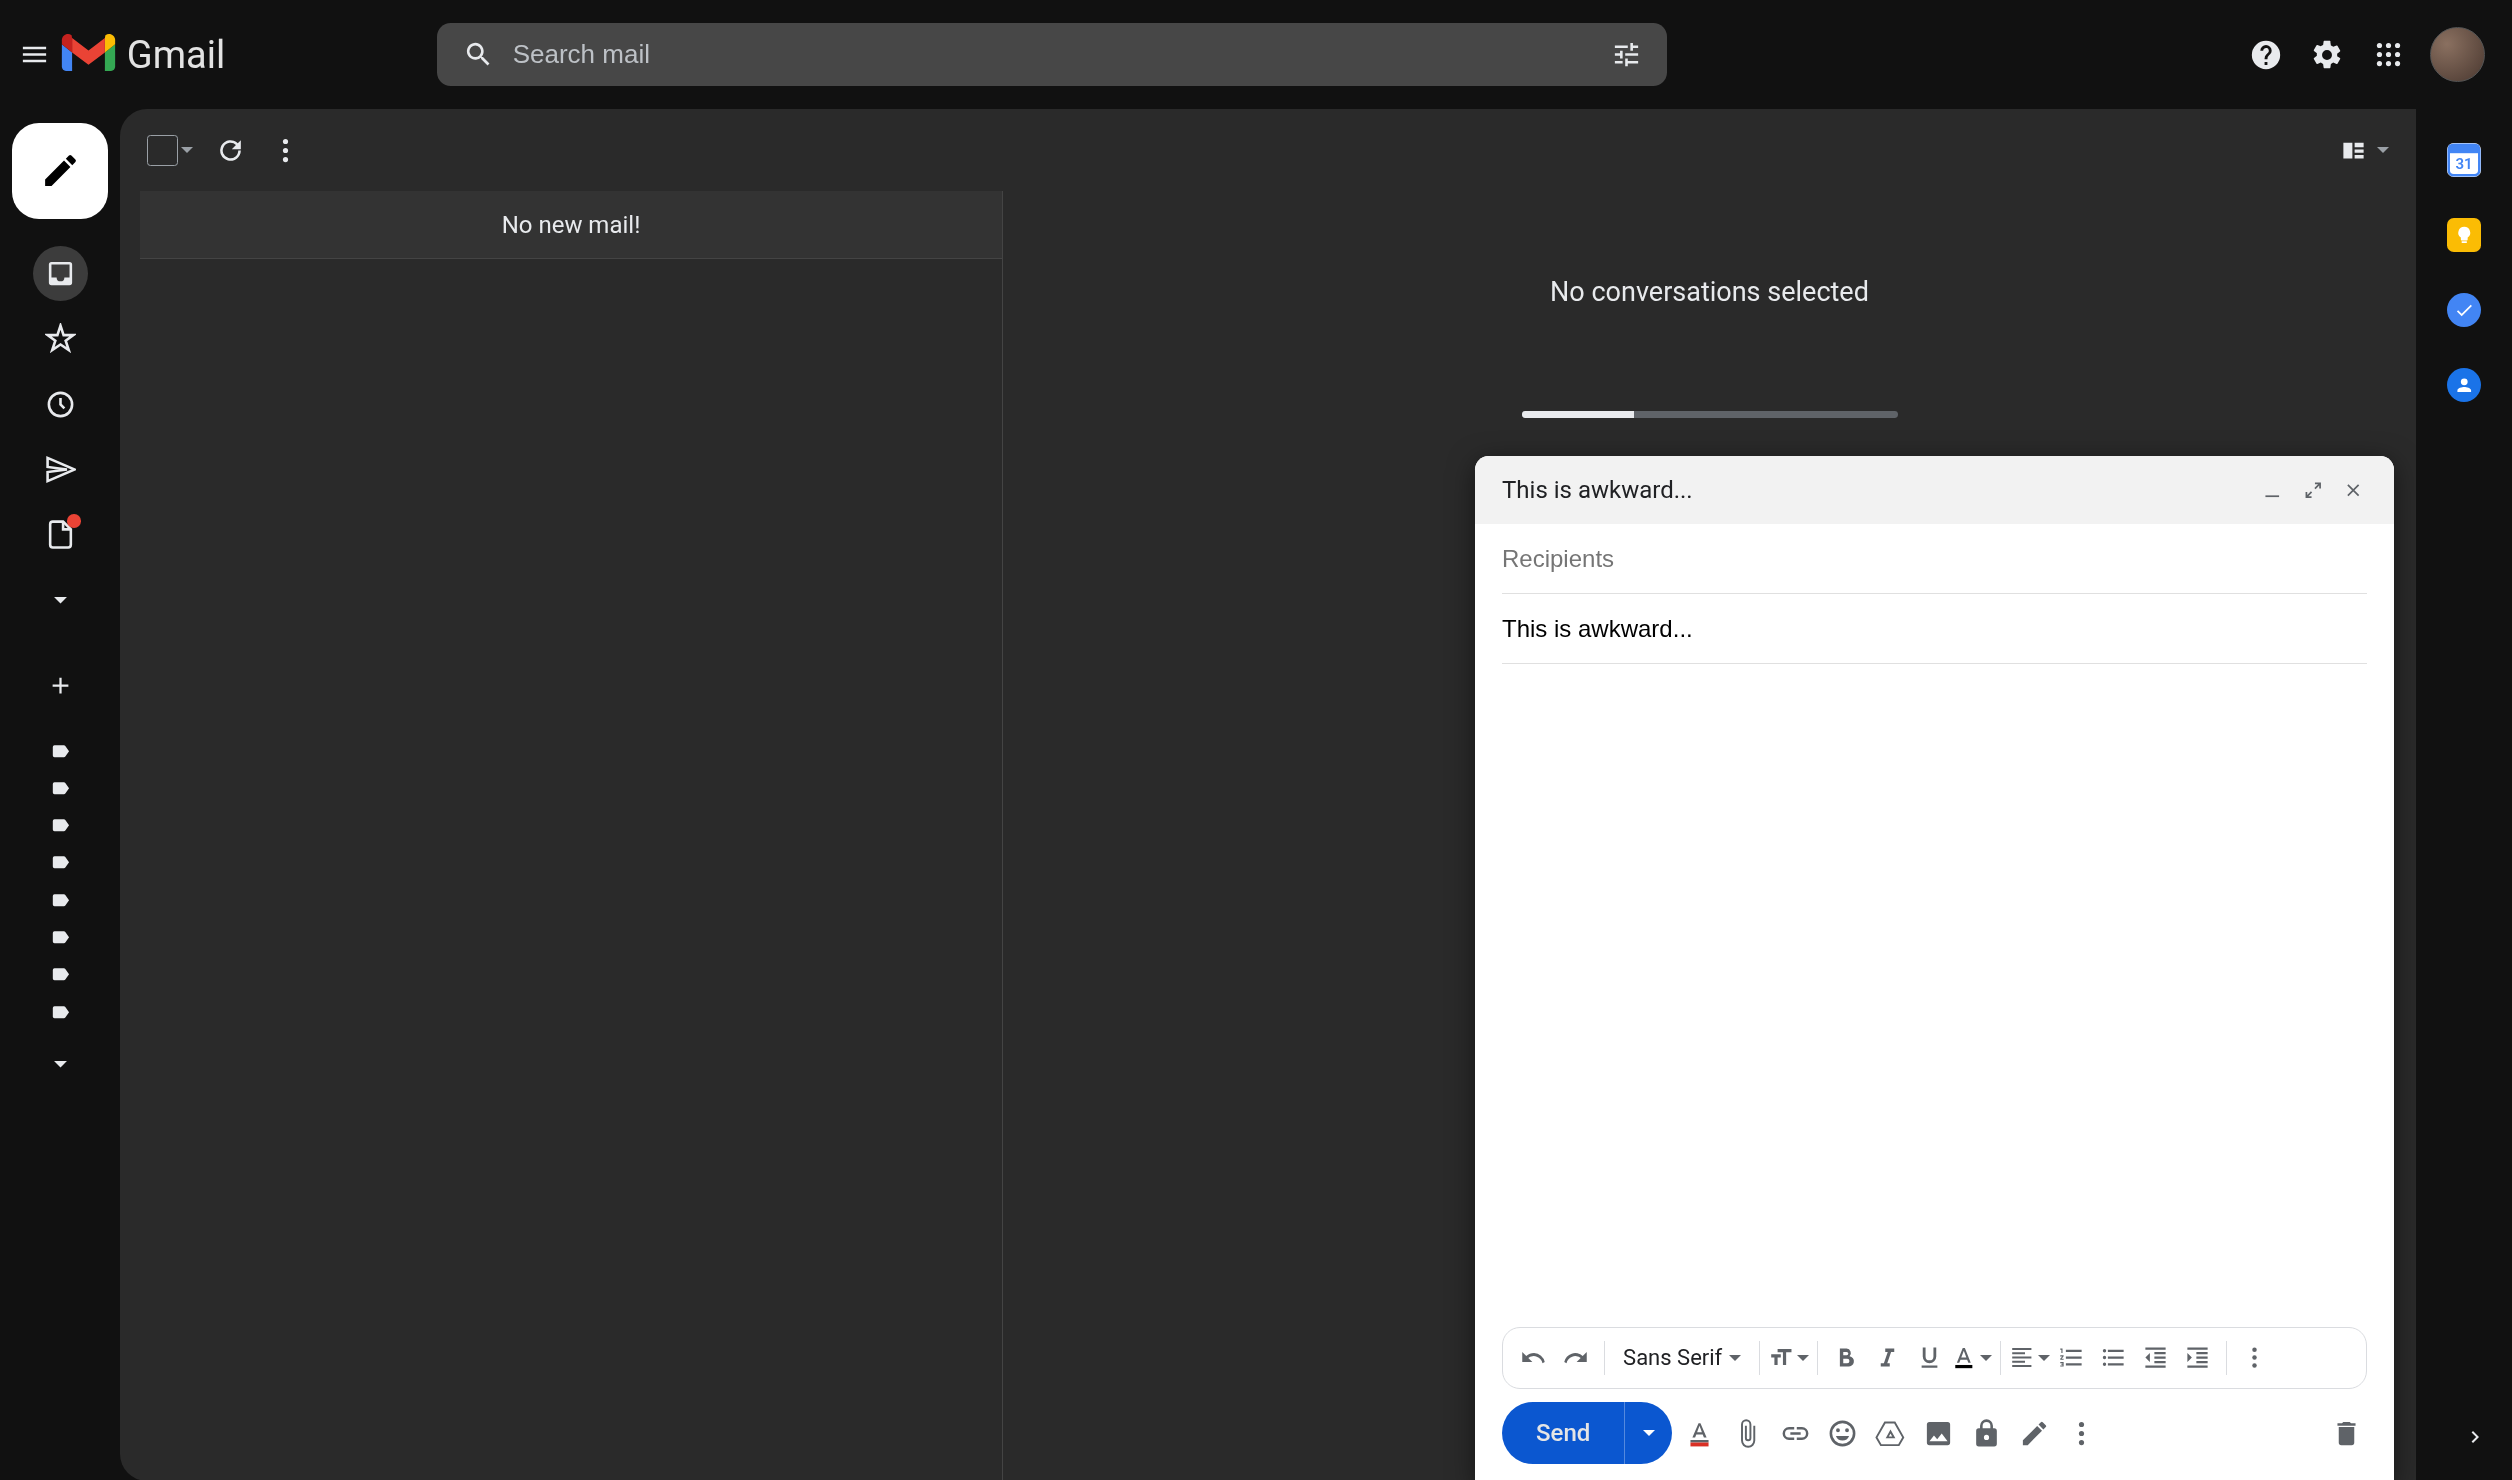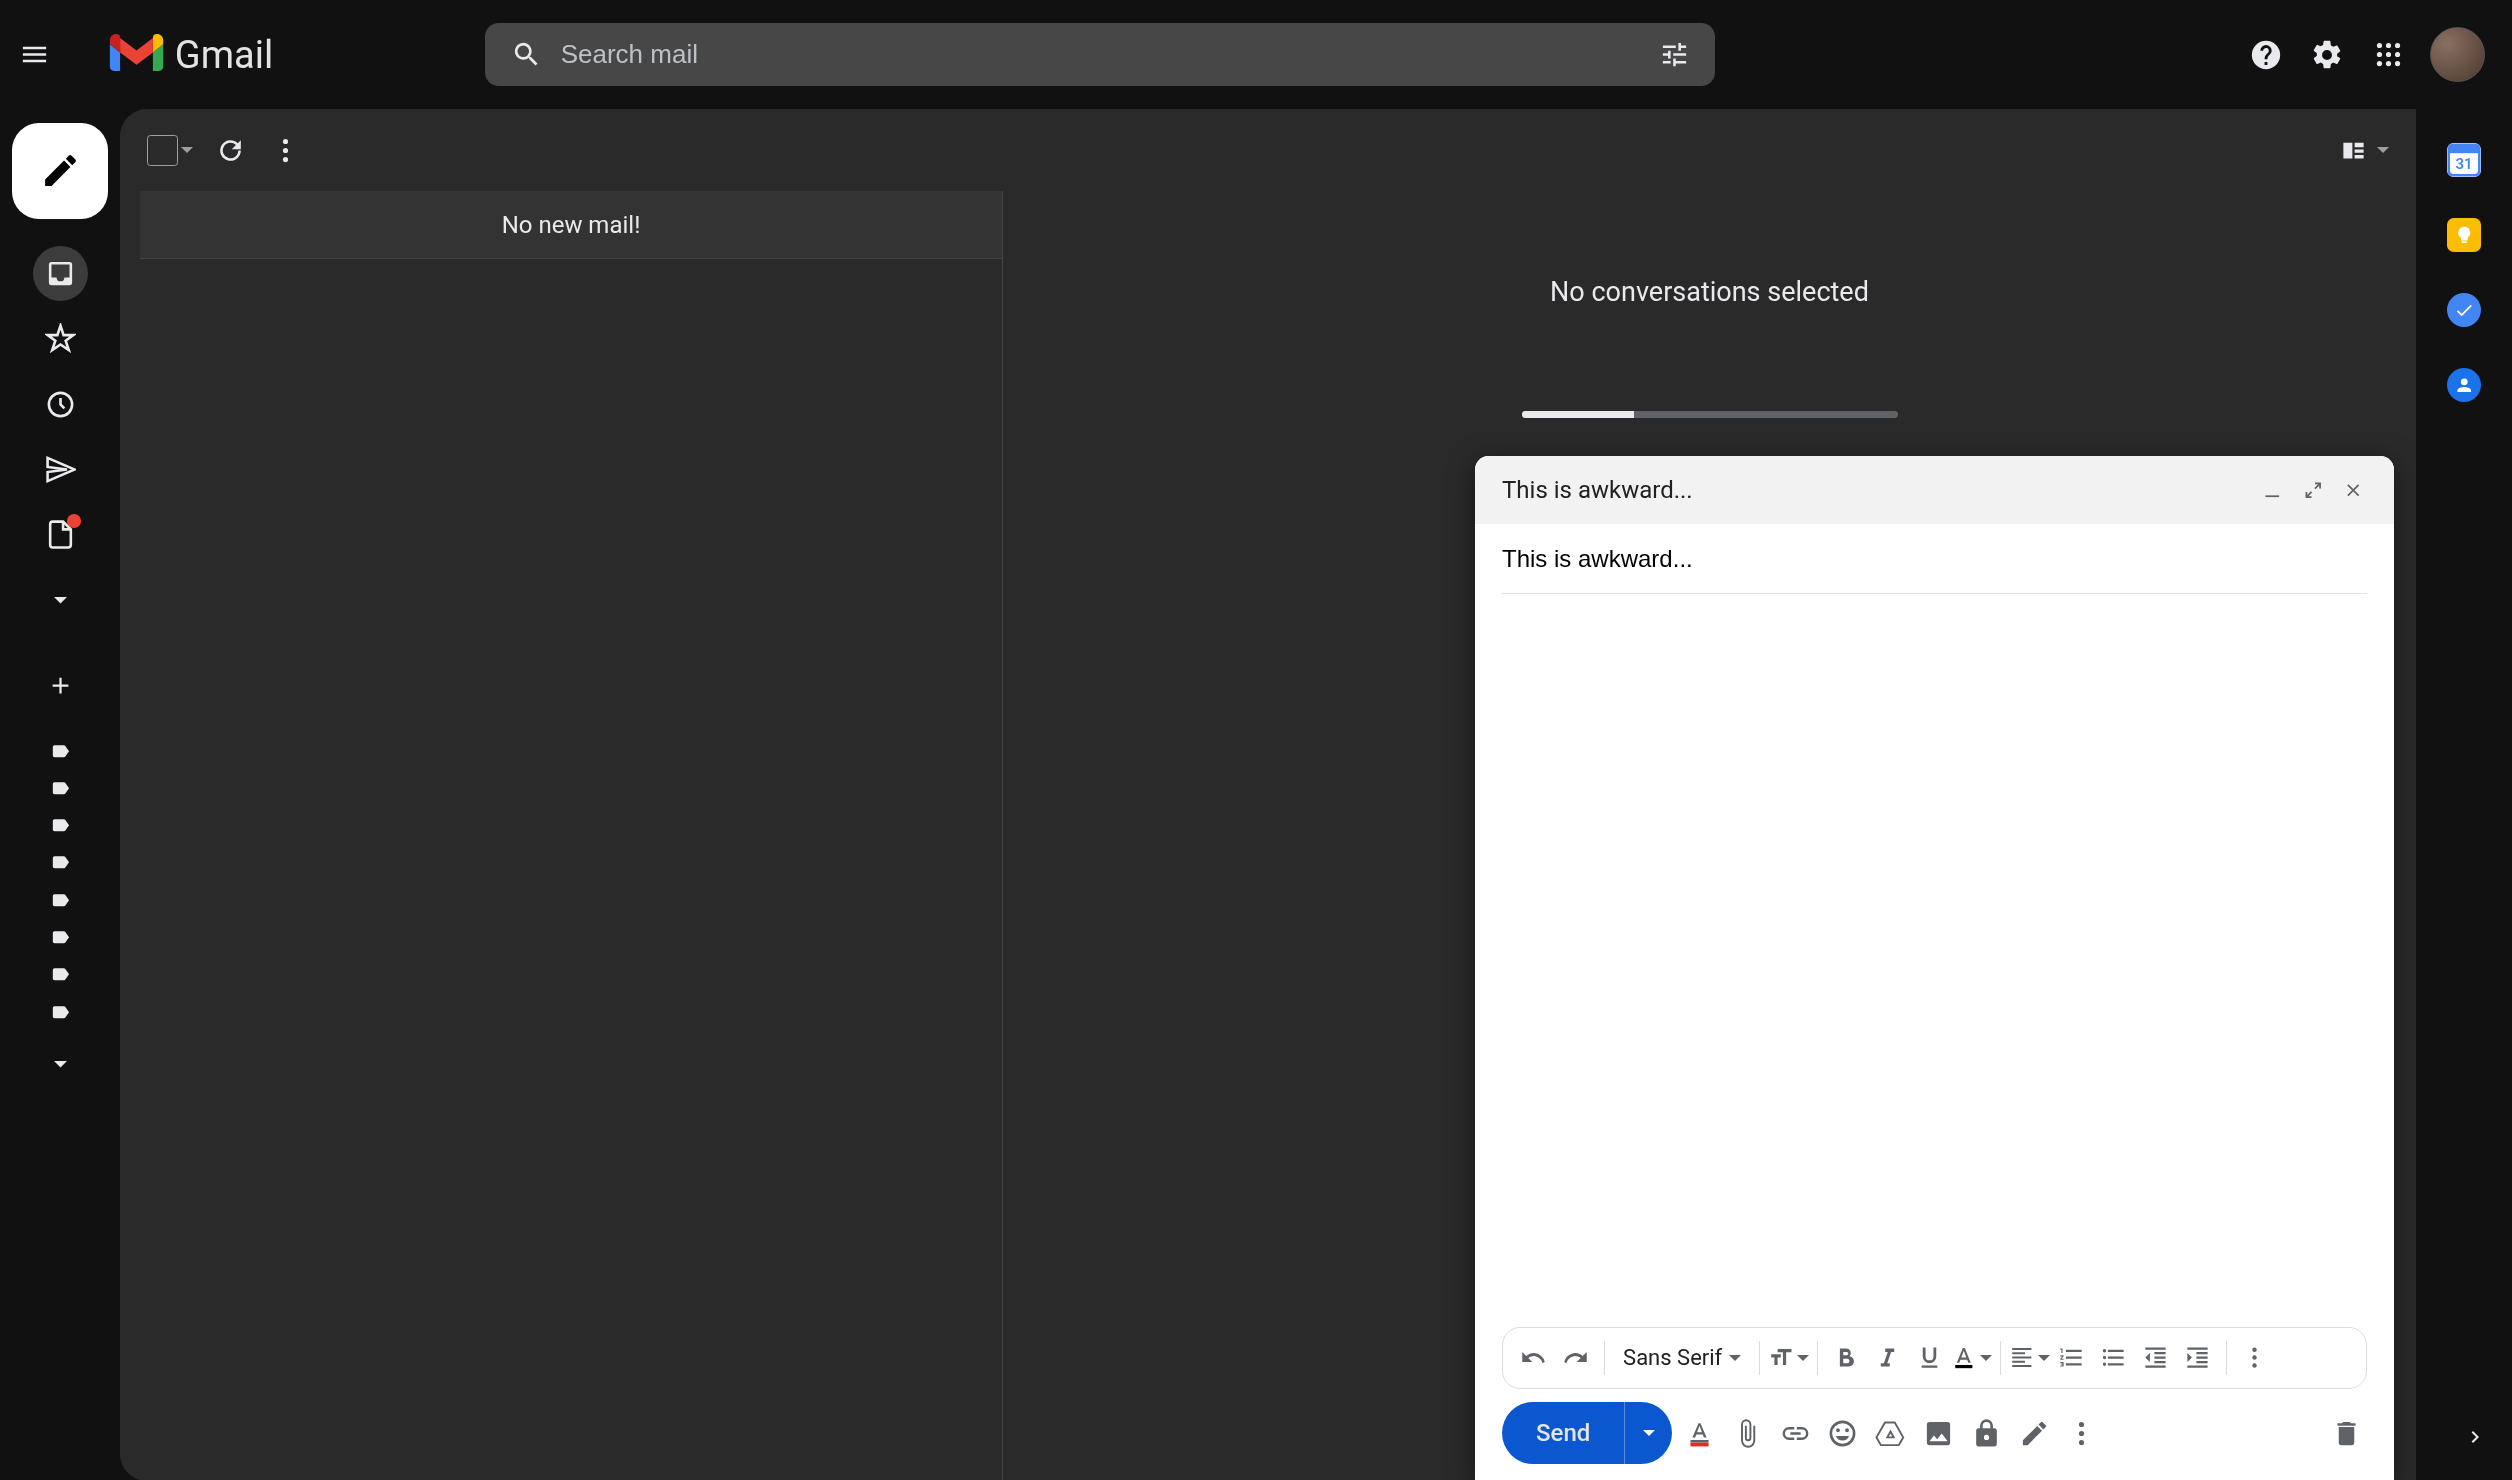--- a/index.html
+++ b/index.html
@@ -25,21 +25,20 @@
   width: 41px; height: 41px;
   display: flex; align-items: center; justify-content: center;
   cursor: pointer;
   border-radius: 50%;
   margin-right: 6.8px;
 }
 .logo-area {
   display: flex;
   align-items: center;
   width: 376px;
-  margin-left: 48px;
 }
 .gmail-logo { display: flex; align-items: center; gap: 10.3px; }
 .gmail-text { font-size: 38px; color: #e3e3e3; font-weight: 400; }
 
 .search-container {
   flex: 0 0 1230px;
   height: 63px;
   background: #474747;
   border-radius: 13.7px;
   display: flex;
@@ -544,20 +543,23 @@
                 <path d="M10 21v-2H6.41l4.3-4.29-1.42-1.42L5 17.59V14H3v7zM21 3h-7v2h3.59l-4.3 4.29 1.42 1.42L19 6.41V10h2z"></path>
               </svg>
           </div>
           <div class="compose-header-btn">
             <svg width="20.5" height="20.5" viewBox="0 0 24 24" fill="#5f6368">
                 <path d="M19 6.41L17.59 5 12 10.59 6.41 5 5 6.41 10.59 12 5 17.59 6.41 19 12 13.41 17.59 19 19 17.59 13.41 12z"></path>
               </svg>
           </div>
         </div>
 
+        <div class="compose-field recipients">
+          <input type="text" style="color: rgb(112, 117, 122);" placeholder="Recipients">
+        </div>
         <div class="compose-field subject">
           <input type="text" value="This is awkward..." style="">
         </div>
         <div class="compose-body" contenteditable="true" style=""></div>
 
         <div class="format-toolbar">
           <div class="fmt-btn">
               <svg width="27" height="27" viewBox="0 0 24 24" fill="#5f6368">
                 <path d="M12.5 8c-2.65 0-5.05.99-6.9 2.6L2 7v9h9l-3.62-3.62A8 8 0 0 1 20 17l2-1A10 10 0 0 0 12.5 8z"></path>
               </svg>

